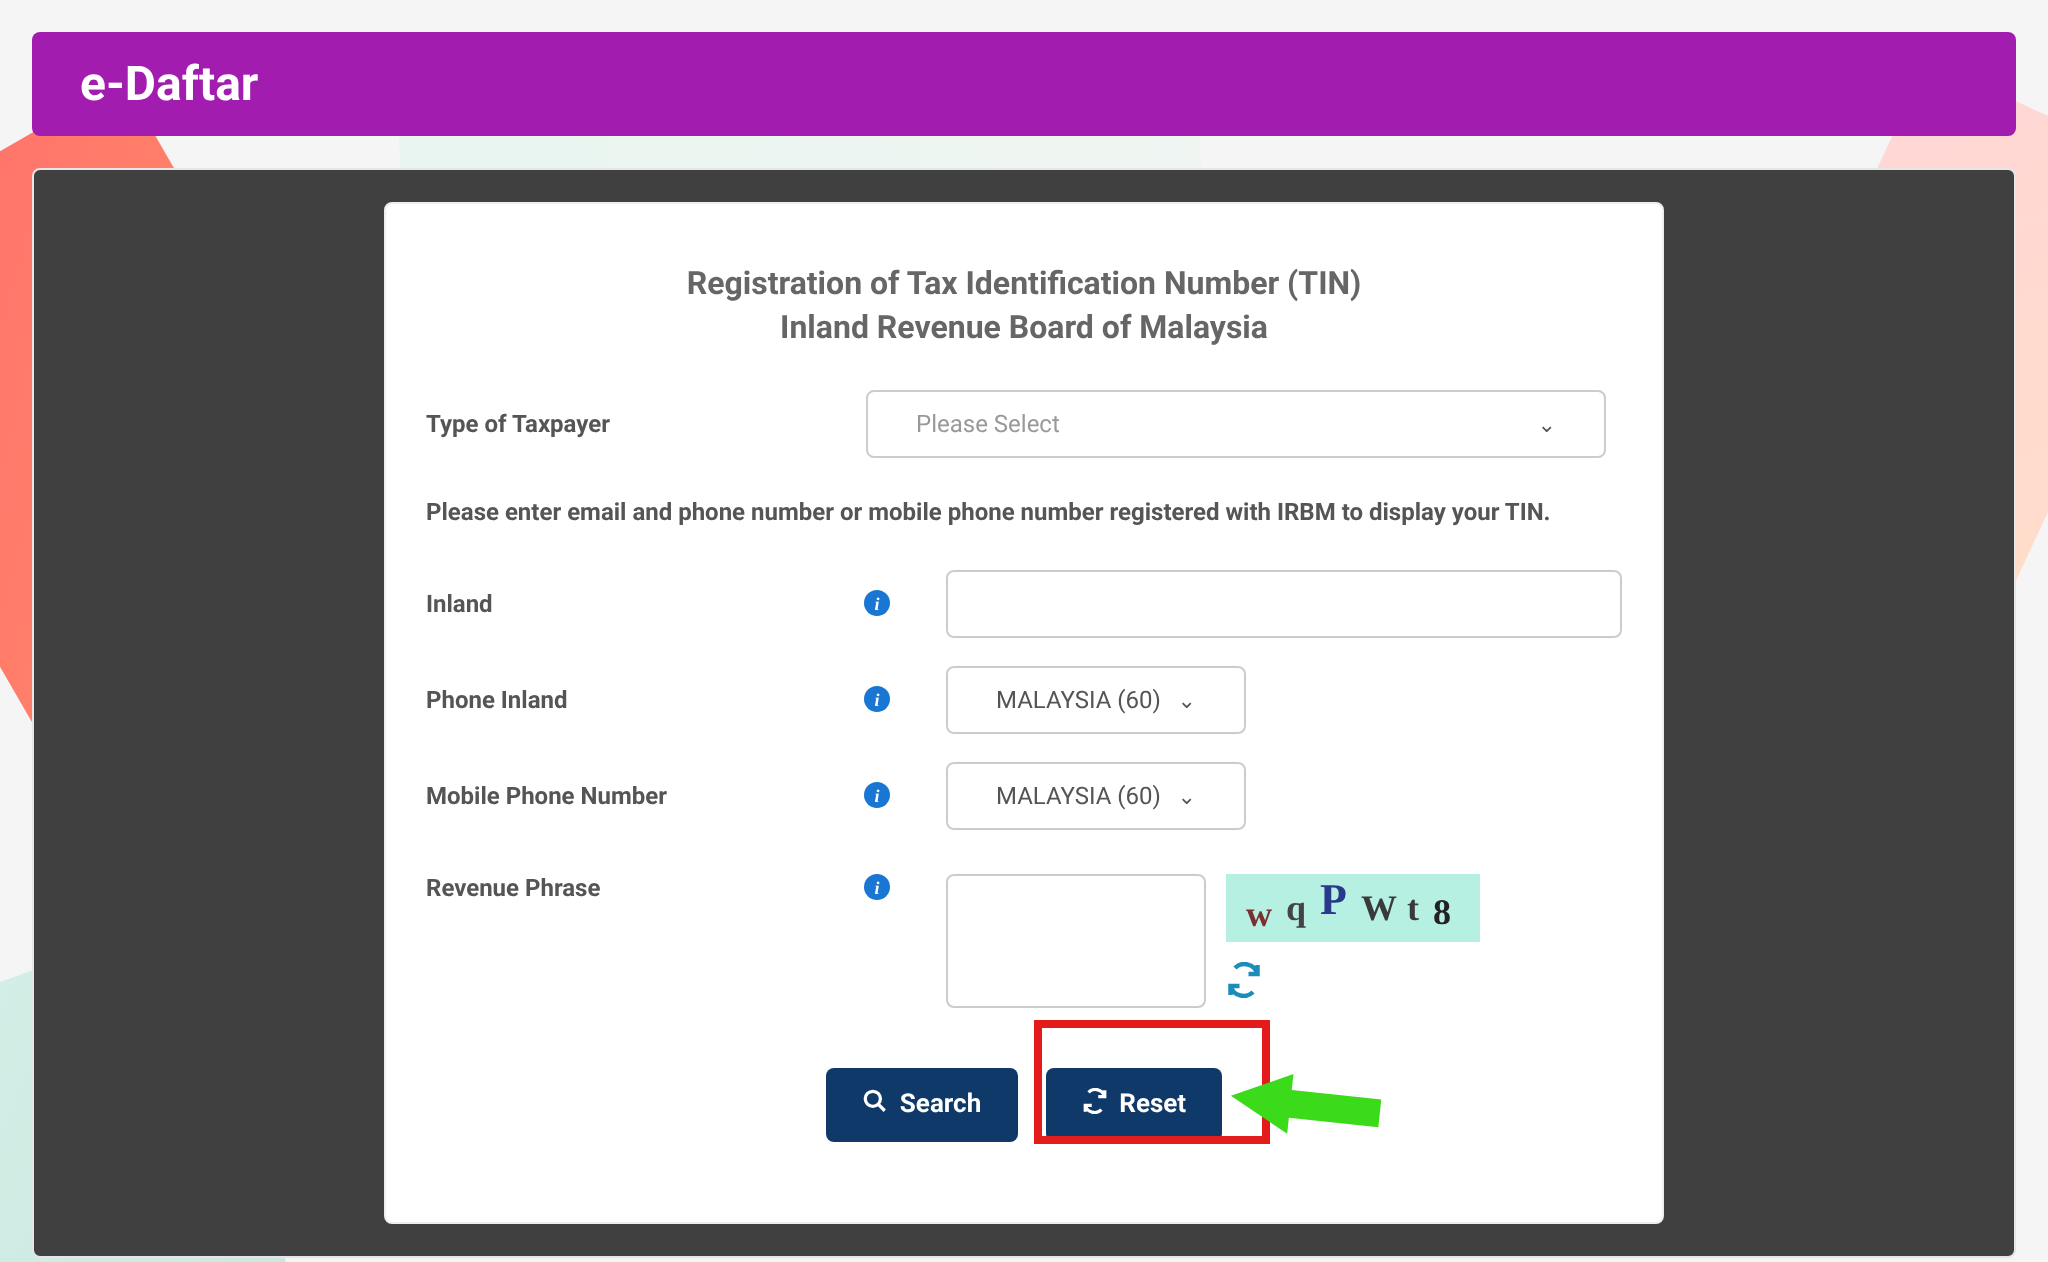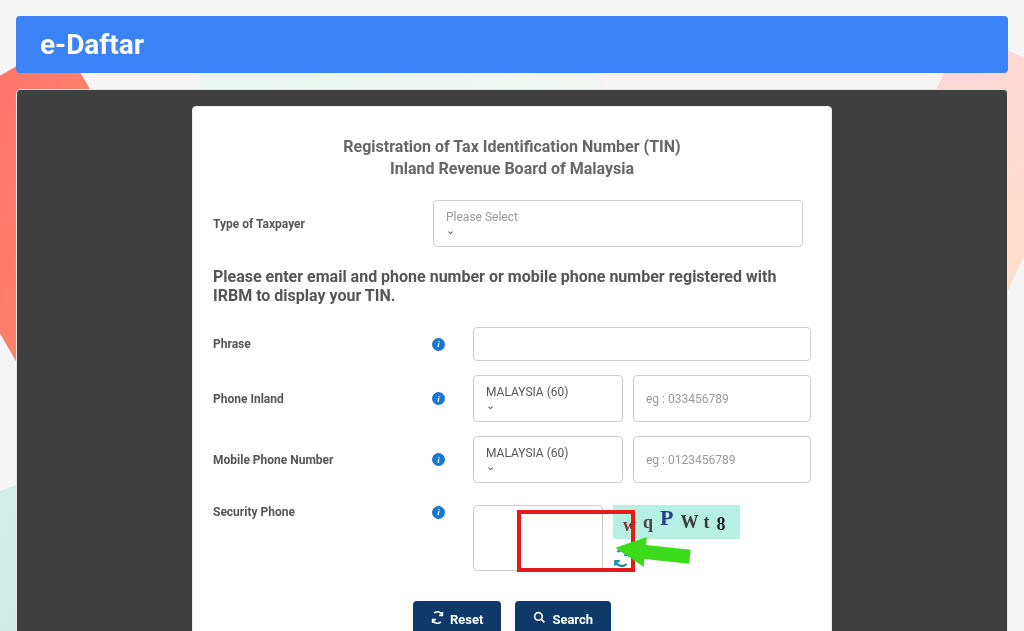--- a/index.html
+++ b/index.html
@@ -54,26 +54,26 @@
       top: 50px;
       left: 200px;
       width: 400px;
       height: 50px;
       background: linear-gradient(90deg, #e8f5f0 0%, #f0f5f2 100%);
       transform: rotate(-3deg);
       z-index: 0;
     }
     .header-bar {
       position: relative;
-      background: #3b82f6;
+      background: #a21caf;
       color: #fff;
       padding: 12px 24px;
       margin: 16px;
       border-radius: 4px;
-      font-size: 28px;
+      font-size: 24px;
       font-weight: 700;
       z-index: 2;
     }
     .card {
       position: relative;
       background: #404040;
       margin: 0 16px 16px 16px;
       border: 1px solid #e5e5e5;
       border-radius: 4px;
       padding: 0;
@@ -110,21 +110,21 @@
     }
     .form-row.align-top {
       align-items: flex-start;
     }
     .label-col {
       flex: 0 0 220px;
       font-size: 12px;
       font-weight: 700;
       color: #555;
       display: flex;
-      align-items: center;
+      align-items: flex-start;
     }
     .label-col.wide {
       flex: 0 0 260px;
     }
     .info-icon {
       display: inline-flex;
       background: #1976d2;
       color: #fff;
       width: 13px;
       height: 13px;
@@ -140,28 +140,28 @@
       cursor: pointer;
     }
     .input-col {
       flex: 1;
       display: flex;
       gap: 10px;
     }
     .select-box, .text-input {
       border: 1px solid #ccc;
       border-radius: 4px;
-      padding: 9px 12px;
+      padding: 9px 24px;
       font-size: 12px;
       color: #777;
       background: #fff;
       width: 100%;
       display: flex;
+      align-items: center;
       justify-content: space-between;
-      flex-direction: column;
     }
     .select-box {
       cursor: pointer;
     }
     .select-box.wide {
       width: 370px;
     }
     .select-box.small {
       width: 150px;
       flex: 0 0 150px;
@@ -174,21 +174,21 @@
     }
     .text-input.small-sec {
       width: 130px;
       flex: 0 0 130px;
     }
     .chevron {
       font-size: 11px;
       color: #555;
     }
     .instruction {
-      font-size: 16px;
+      font-size: 12px;
       font-weight: 700;
       color: #555;
       margin: 20px 0 22px 0;
     }
     .captcha-img {
       background: #b5f0e3;
       padding: 4px 10px;
       font-family: serif;
       font-size: 18px;
       letter-spacing: 5px;
@@ -284,59 +284,57 @@
           <span class="placeholder-text">Please Select</span>
           <span class="chevron">⌄</span>
         </div>
       </div>
     </div>
 
     <div class="instruction">Please enter email and phone number or mobile phone number registered with IRBM to display your TIN.</div>
 
     <div class="form-row">
       <div class="label-col wide">
-        <span>Phrase</span>
+        <span>Inland</span>
         <span class="info-icon">i</span>
       </div>
       <div class="input-col">
         <input type="text" class="text-input full" style="width: 315px;">
       </div>
     </div>
 
     <div class="form-row">
       <div class="label-col wide">
         <span>Phone Inland</span>
         <span class="info-icon">i</span>
       </div>
       <div class="input-col">
         <div class="select-box small">
           <span style="color:#555;">MALAYSIA (60)</span>
           <span class="chevron">⌄</span>
         </div>
-        <input type="text" class="text-input" placeholder="eg : 033456789" style="">
       </div>
     </div>
 
     <div class="form-row">
       <div class="label-col wide">
         <span>Mobile Phone Number</span>
         <span class="info-icon">i</span>
       </div>
       <div class="input-col">
         <div class="select-box small">
           <span style="color:#555;">MALAYSIA (60)</span>
           <span class="chevron">⌄</span>
         </div>
-        <input type="text" class="text-input" placeholder="eg : 0123456789" style="">
       </div>
     </div>
 
     <div class="form-row align-top" style="margin-top:22px;">
       <div class="label-col wide">
-        <span>Security Phone</span>
+        <span>Revenue Phrase</span>
         <span class="info-icon">i</span>
       </div>
       <div class="input-col">
         <input type="text" class="text-input small-sec" style="">
         <div class="captcha-col">
           <div class="captcha-img">
             <span class="cap-char" style="color:#7a3030;font-family:serif;transform:translateY(3px);">w</span>
             <span class="cap-char" style="color:#444;font-family:serif;">q</span>
             <span class="cap-char" style="color:#2a3a8a;font-family:serif;font-size:22px;transform:translateY(-4px);">P</span>
             <span class="cap-char" style="color:#3a3a3a;font-family:Liberation Serif, serif;">Wt</span>
@@ -348,34 +346,34 @@
               </svg>
           </span>
         </div>
       </div>
     </div>
 
     <div class="button-row">
       <button class="btn">
         <span class="btn-icon">
           <svg width="13" height="13" viewBox="0 0 24 24" fill="none" stroke="#fff" stroke-width="3">
-              <path d="M21 2v6h-6M3 22v-6h6M21 8a9 9 0 0 0-15-4M3 16a9 9 0 0 0 15 4"></path>
-            </svg>
-        </span>
-        <span>Reset</span>
-      </button>
-      <button class="btn">
-        <span class="btn-icon">
-          <svg width="13" height="13" viewBox="0 0 24 24" fill="none" stroke="#fff" stroke-width="3">
               <circle cx="10" cy="10" r="7"></circle>
               <line x1="21" y1="21" x2="15" y2="15"></line>
             </svg>
         </span>
         <span>Search</span>
       </button>
+      <button class="btn">
+        <span class="btn-icon">
+          <svg width="13" height="13" viewBox="0 0 24 24" fill="none" stroke="#fff" stroke-width="3">
+              <path d="M21 2v6h-6M3 22v-6h6M21 8a9 9 0 0 0-15-4M3 16a9 9 0 0 0 15 4"></path>
+            </svg>
+        </span>
+        <span>Reset</span>
+      </button>
     </div>
 
   </div>
 </div>
 
 <div class="red-box"></div>
 <div class="green-arrow">
   <svg width="80" height="55" viewBox="0 0 80 55">
     <polygon points="0,22 30,8 30,16 75,16 75,30 30,30 30,38" fill="#3bdb1c" transform="rotate(6 40 24)"></polygon>
   </svg>

